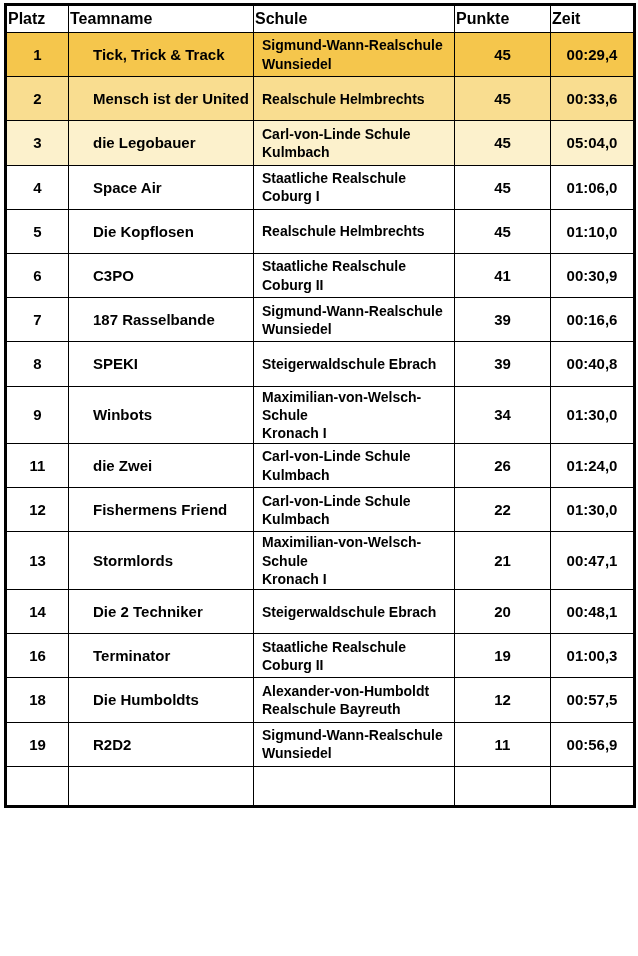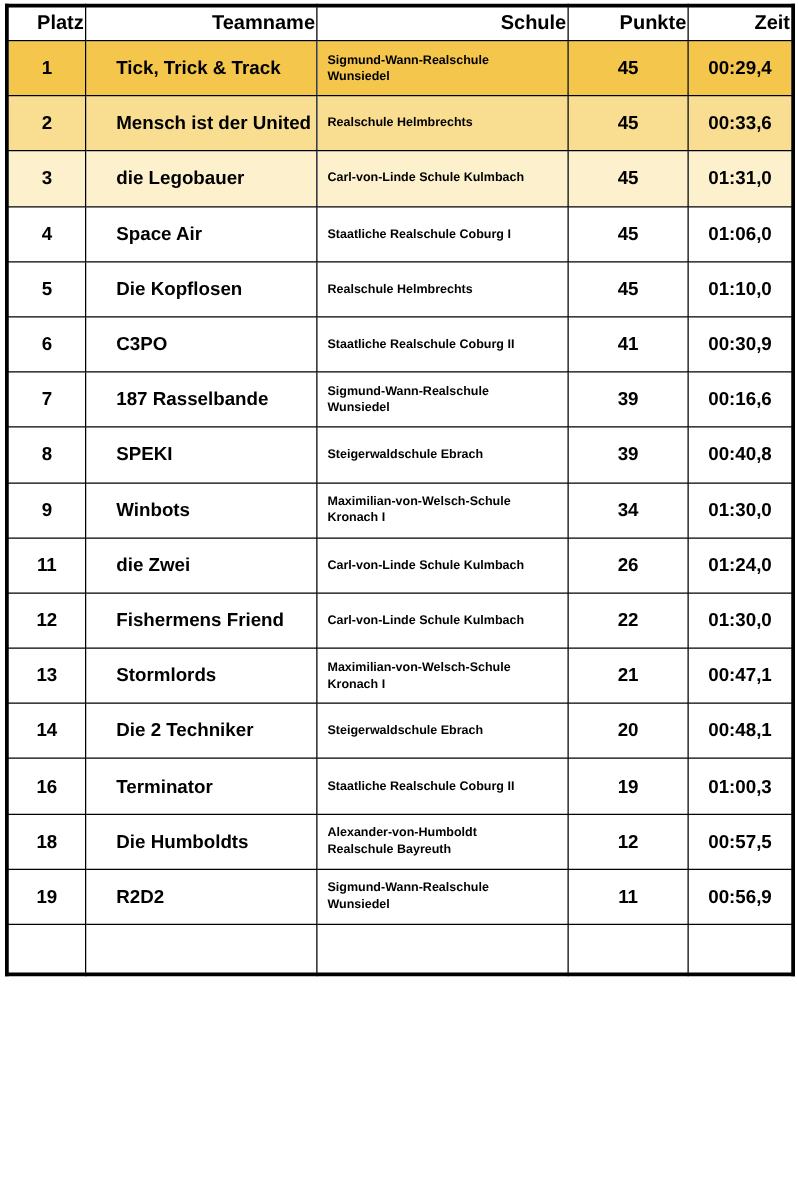--- a/index.html
+++ b/index.html
@@ -24,21 +24,21 @@
     color: var(--text, #000);
     box-sizing: border-box;
     vertical-align: middle;
     overflow: hidden;
   }
   thead th {
     height: 28px;
     background: var(--header_bg, #fff);
     font-size: 16px;
     font-weight: bold;
-    text-align: right;
+    text-align: left;
   }
   tbody td {
     height: 44.2px;
     font-weight: bold;
     background: #ffffff;
   }
   .col-platz  { width: 63px; }
   .col-team   { width: 185px; }
   .col-schule { width: 201px; }
   .col-punkte { width: 96px; }
@@ -48,21 +48,21 @@
     font-size: 15px;
   }
   td.col-team {
     text-align: left;
     font-size: 15px;
     padding-left: 24px;
     white-space: nowrap;
   }
   td.col-schule {
     text-align: left;
-    font-size: 10px;
+    font-size: 14px;
     line-height: 1.3;
     padding-left: 8px;
     padding-right: 2px;
     white-space: pre-line;
   }
   tr.hl-gold td       { background: var(--gold); }
   tr.hl-gold_light td { background: var(--gold_light); }
   tr.hl-cream td      { background: var(--cream); }
   tr.partial td { height: 40px; background: #ffffff; }
 </style>
@@ -101,21 +101,21 @@
           <td class="col-team">Mensch ist der United</td>
           <td class="col-schule">Realschule Helmbrechts</td>
           <td class="col-punkte">45</td>
           <td class="col-zeit">00:33,6</td>
         </tr>
         <tr class="hl-cream">
           <td class="col-platz">3</td>
           <td class="col-team">die Legobauer</td>
           <td class="col-schule">Carl-von-Linde Schule Kulmbach</td>
           <td class="col-punkte">45</td>
-          <td class="col-zeit">01:31,0</td>
+          <td class="col-zeit">05:04,0</td>
         </tr>
         <tr>
           <td class="col-platz">4</td>
           <td class="col-team">Space Air</td>
           <td class="col-schule">Staatliche Realschule Coburg I</td>
           <td class="col-punkte">45</td>
           <td class="col-zeit">01:06,0</td>
         </tr>
         <tr>
           <td class="col-platz">5</td>

